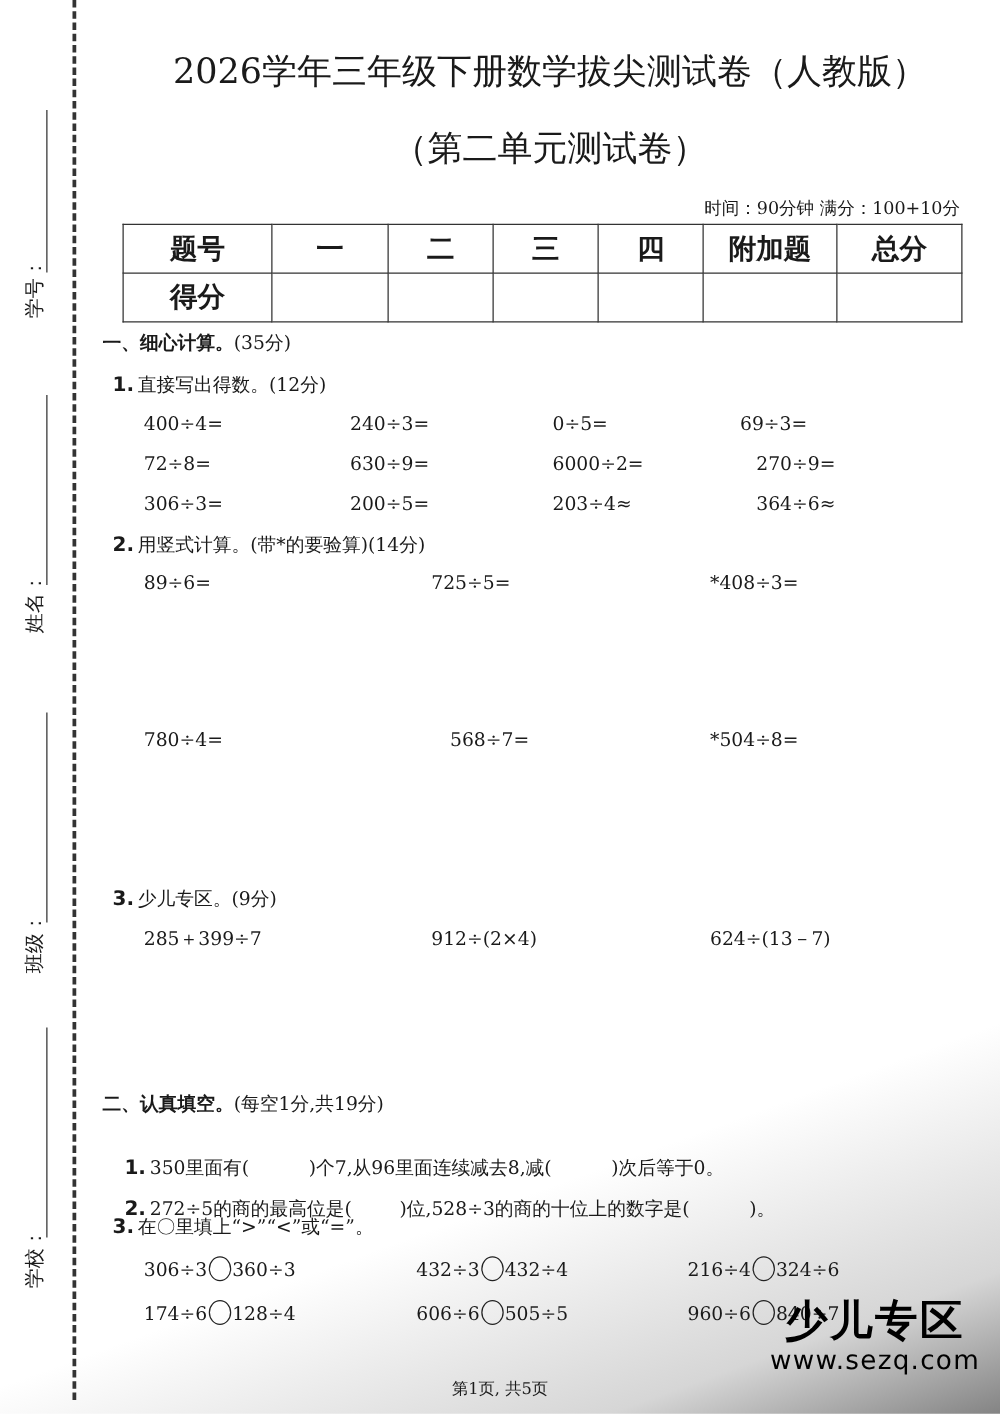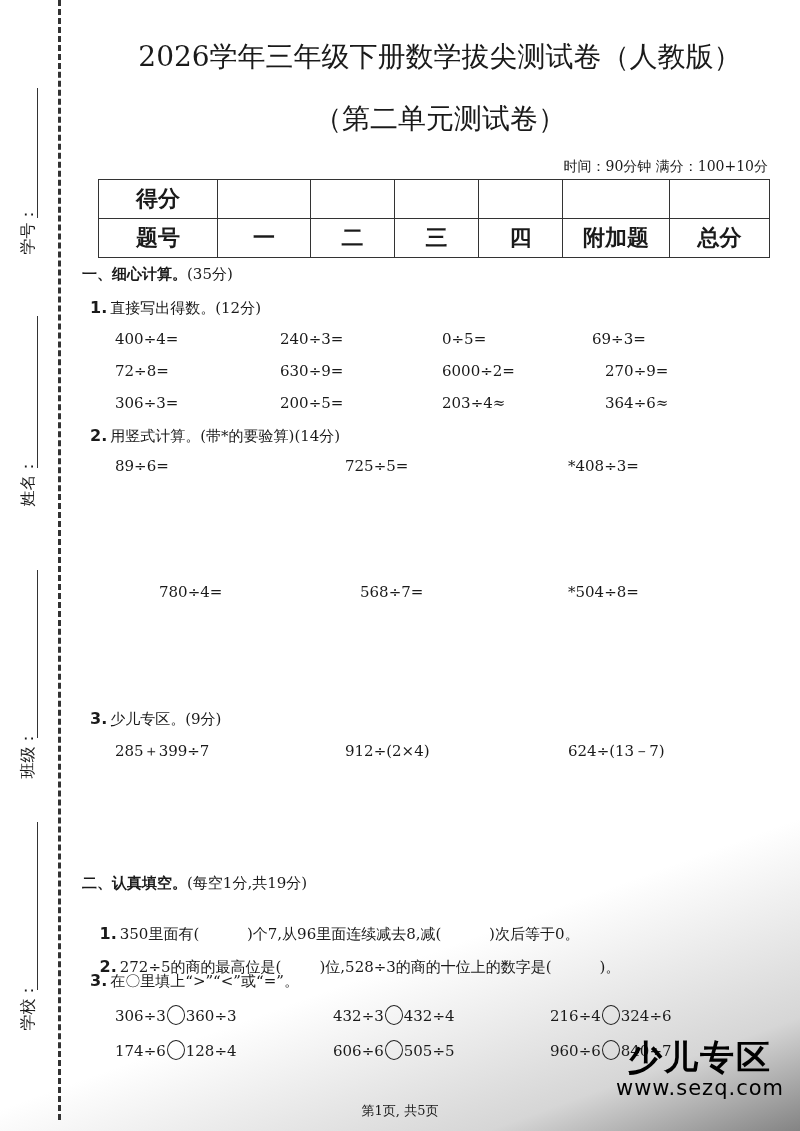--- a/index.html
+++ b/index.html
@@ -85,36 +85,36 @@
 <div class="margin-line" style="top:822px;height:168px;"></div>
 <div class="margin-label" style="top:1008px;">学校：</div>
 
 <div class="title" style="top:38px;">2026学年三年级下册数学拔尖测试卷（人教版）</div>
 <div class="title" style="top:100px;">（第二单元测试卷）</div>
 <div class="meta">时间：90分钟  满分：100+10分</div>
 
 <table class="score">
   <tbody>
       <tr>
+    <td style="width:118px;">题号</td>
+    <td style="width:92px;">一</td>
+    <td style="width:83px;">二</td>
+    <td style="width:83px;">三</td>
+    <td style="width:83px;">四</td>
+    <td style="width:106px;">附加题</td>
+    <td>总分</td>
+  </tr>
+  <tr>
     <td>得分</td>
     <td></td>
     <td></td>
     <td></td>
     <td></td>
     <td></td>
     <td></td>
-  </tr>
-  <tr>
-    <td style="width:118px;">题号</td>
-    <td style="width:92px;">一</td>
-    <td style="width:83px;">二</td>
-    <td style="width:83px;">三</td>
-    <td style="width:83px;">四</td>
-    <td style="width:106px;">附加题</td>
-    <td>总分</td>
   </tr>
 </tbody>
   </table>
 
 <div class="sec-head" style="top:265px;">
   <span>一、细心计算。</span><span class="pts">(35分)</span>
 </div>
 
 <div class="q-head" style="top:298px;">
   <span class="num">1.</span><span>直接写出得数。(12分)</span>
@@ -131,21 +131,21 @@
 <div class="expr" style="left:280px;top:394px;">200÷5=</div>
 <div class="expr" style="left:442px;top:394px;">203÷4≈</div>
 <div class="expr" style="left:605px;top:394px;">364÷6≈</div>
 
 <div class="q-head" style="top:426px;">
   <span class="num">2.</span><span>用竖式计算。(带*的要验算)(14分)</span>
 </div>
 <div class="expr" style="left:115px;top:457px;">89÷6=</div>
 <div class="expr" style="left:345px;top:457px;">725÷5=</div>
 <div class="expr" style="left:568px;top:457px;">*408÷3=</div>
-<div class="expr" style="left:115px;top:583px;margin-left:44px;">780÷4=</div>
+<div class="expr" style="left:115px;top:583px;">780÷4=</div>
 <div class="expr" style="left:360px;top:583px;">568÷7=</div>
 <div class="expr" style="left:568px;top:583px;">*504÷8=</div>
 
 <div class="q-head" style="top:709px;">
   <span class="num">3.</span><span>少儿专区。(9分)</span>
 </div>
 <div class="expr" style="left:115px;top:742px;">285＋399÷7</div>
 <div class="expr" style="left:345px;top:742px;">912÷(2×4)</div>
 <div class="expr" style="left:568px;top:742px;">624÷(13－7)</div>
 

